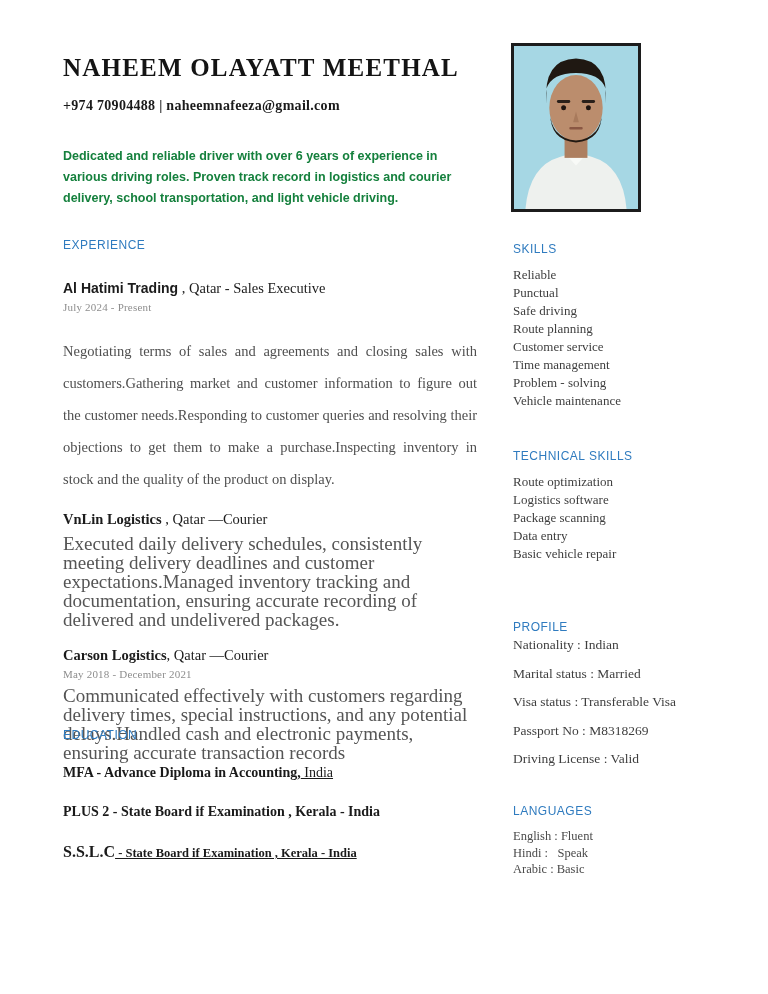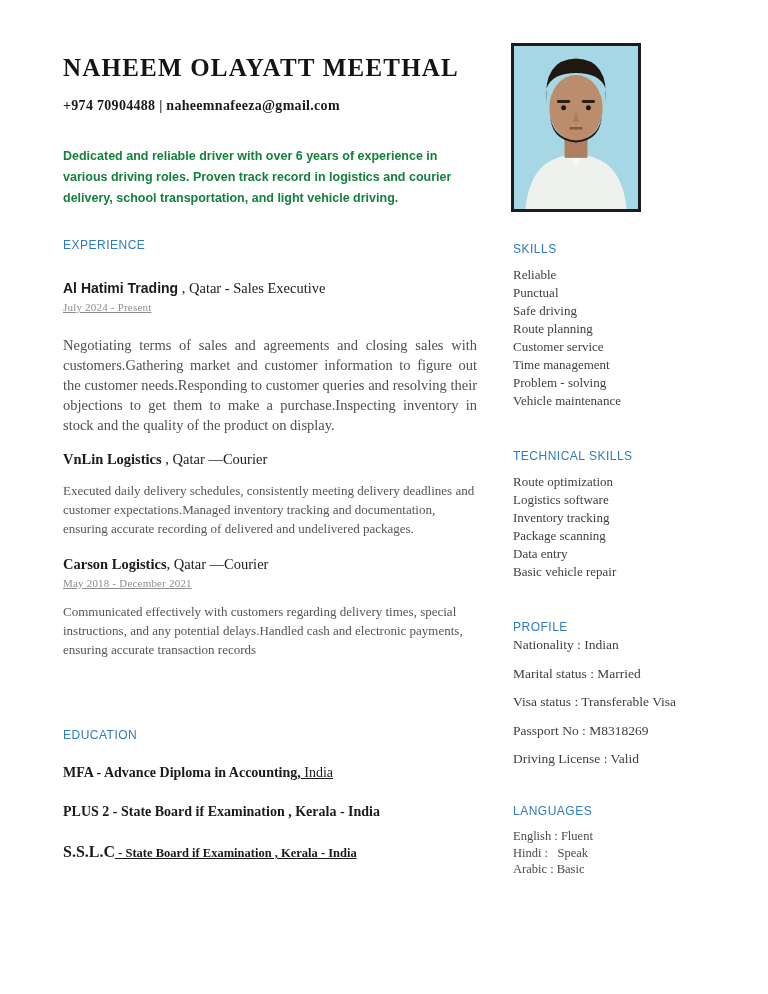--- a/index.html
+++ b/index.html
@@ -62,28 +62,28 @@
     color: #2f7bbf;
   }
 
   
   .experience-block { position: absolute; left: 63px; top: 238px; width: 420px; }
   .job { margin-top: 28px; }
   .job-title { font-size: 14.5px; color: #1b1b1b; }
   .job-company { font-weight: 700; }
   .job:nth-child(1) .job-company { font-family: "Liberation Sans", sans-serif; font-size: 14px; }
   .job:nth-child(n+2) .job-company { font-family: "Liberation Serif", serif; }
-  .job-dates { margin-top: 4px; font-size: 11px; color: #8d8d8d; letter-spacing: 0.2px; text-decoration: underline; }
+  .job-dates { margin-top: 4px; font-size: 11px; color: #8d8d8d; letter-spacing: 0.2px; }
   .job-desc { color: #4d4d4d; }
   .job:nth-child(1) .job-desc {
-    margin-top: 22px; font-size: 14.5px; line-height: 20px;
+    margin-top: 22px; font-size: 14.5px; line-height: 32px;
     text-align: justify; width: 414px; color: #4f4f4f;
   }
   .job:nth-child(n+2) .job-desc {
-    margin-top: 13px; font-size: 13px; line-height: 19px; width: 412px; color: #555555;
+    margin-top: 6px; font-size: 19px; line-height: 19px; width: 412px; color: #555555;
   }
   .job:nth-child(2) { margin-top: 16px; }
   .job:nth-child(3) { margin-top: 18px; }
 
   
   .education-block { position: absolute; left: 63px; top: 728px; width: 430px; }
   .edu-item { margin-top: 23px; font-size: 14px; font-weight: 700; color: #1a1a1a; }
   .edu-secondary { font-weight: 400; text-decoration: underline; }
   .edu-item:nth-child(3) .edu-primary { font-size: 16px; }
   .edu-item:nth-child(3) .edu-secondary { font-weight: 700; font-size: 12.5px; }
@@ -180,21 +180,20 @@
       <li class="skill-item">Vehicle maintenance</li>
     </ul>
 </div>
 
 <div class="right-block" id="tech-block">
   <div class="section-heading">TECHNICAL SKILLS</div>
   <ul class="plain-list">
 
   <li class="skill-item">Route optimization</li>
       <li class="skill-item">Logistics software</li>
-      <li class="skill-item">Inventory tracking</li>
       <li class="skill-item">Package scanning</li>
       <li class="skill-item">Data entry</li>
       <li class="skill-item">Basic vehicle repair</li>
     </ul>
 </div>
 
 <div class="right-block" id="profile-block">
   <div class="section-heading">PROFILE</div>
   <ul class="plain-list">
 

